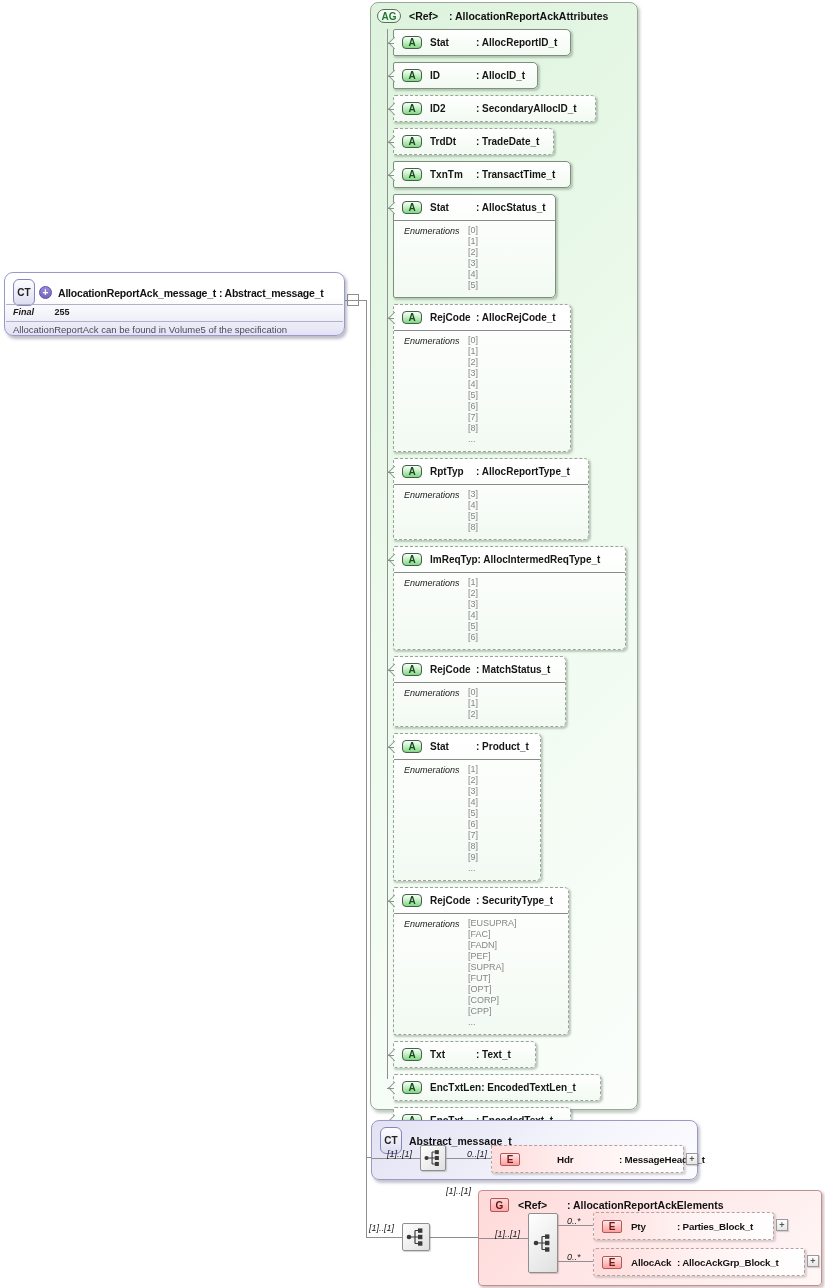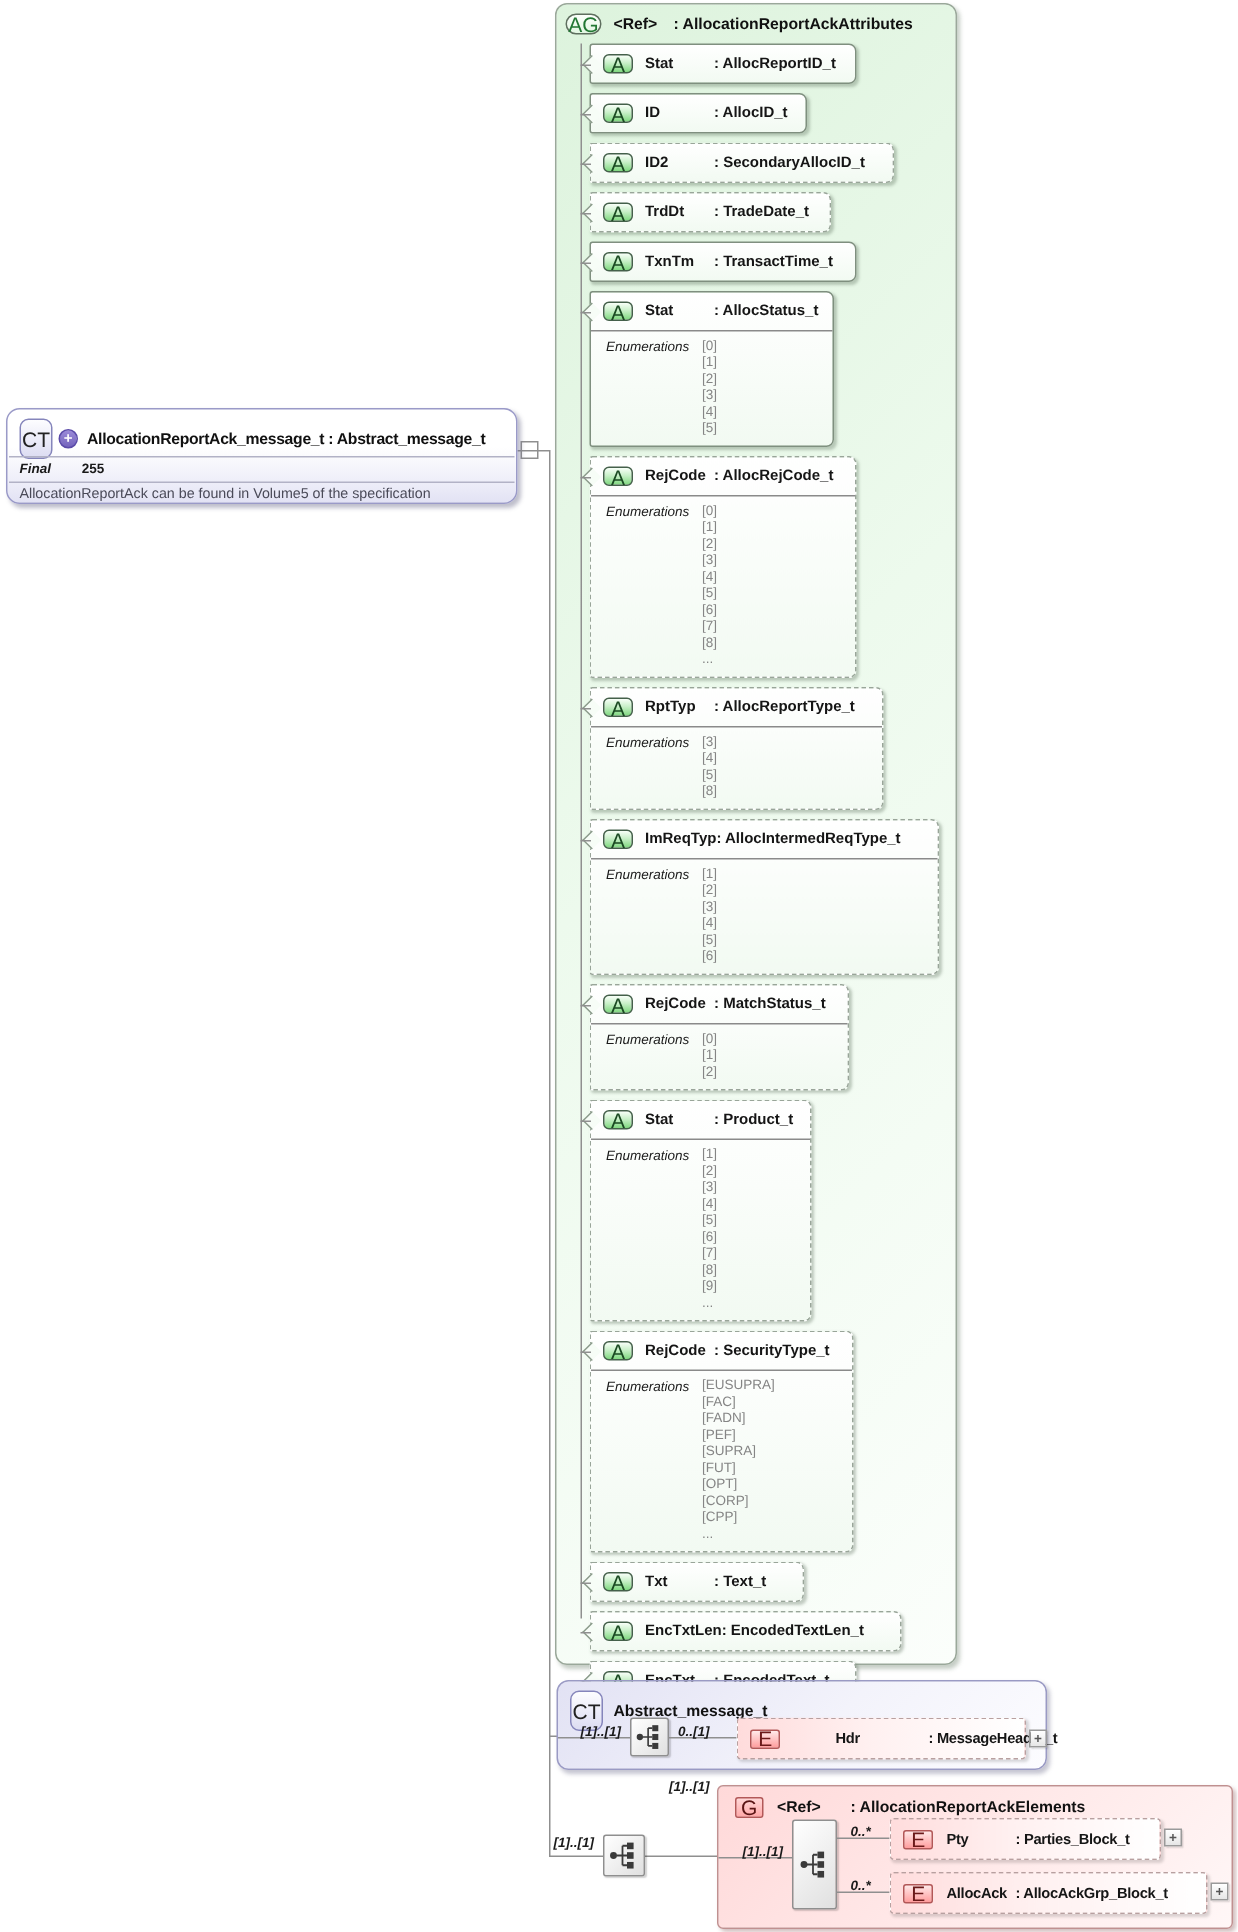--- a/index.html
+++ b/index.html
@@ -2,26 +2,26 @@
 <html><head>
 <meta charset="utf-8">
 <style>
   * { margin:0; padding:0; box-sizing:border-box; }
   body { background:#ffffff; font-family:"Liberation Sans", sans-serif; }
   .canvas { position:relative; width:825px; height:1288px; background:#ffffff; overflow:hidden; }
 
   
   .hl, .vl { position:absolute; background:#8f8f8f; }
   .hl { height:1px; } .vl { width:1px; }
-  .card { position:absolute; font-size:9px; font-style:italic; font-weight:bold; color:#1a1a1a; white-space:nowrap; }
+  .card { position:absolute; font-size:9px; font-style:italic; font-weight:normal; color:#1a1a1a; white-space:nowrap; }
   .collapse-box { position:absolute; width:12px; height:12px; border:1px solid #8f8f8f; background:transparent; }
 
   
   .cap-icon { display:inline-flex; align-items:center; justify-content:center; flex:none;
-    font-weight:normal; font-size:14px; color:#222; }
+    font-weight:bold; font-size:10px; color:#222; }
   .ct-icon { width:22px; height:27px; border:1px solid #8585bb; border-radius:6px;
     background:linear-gradient(180deg,#fdfdff,#dcdcf2); }
   .ag-icon { width:24px; height:14px; border:1px solid #5f6f5f; border-radius:7px;
     background:linear-gradient(180deg,#fbfffb,#e2f6e2); color:#273; }
   .a-icon  { width:20px; height:13px; border:1px solid #44604a; border-radius:4px;
     background:linear-gradient(180deg,#f8fff8 0%,#c9f0c9 45%,#80d880 100%); color:#1a4a22; margin:0 8px 0 8px; }
   .e-icon  { width:20px; height:13px; border:1px solid #b25858; border-radius:2px;
     background:linear-gradient(180deg,#ffe9e9,#ff9d9d); color:#6b1a1a; margin:0 9px 0 8px; }
   .g-icon  { width:19px; height:14px; border:1px solid #b25858; border-radius:2px;
     background:linear-gradient(180deg,#ffd8d8,#ffa8a8); color:#5a1414; }
@@ -375,21 +375,21 @@
     <div class="seq" style="left:48px; top:24px; width:26px; height:26px;">
       <svg width="22" height="22" viewBox="0 0 24 24">
         <circle cx="5" cy="12" r="2.3" fill="#3a3a3a"></circle>
         <path d="M7 12 H11 M11 5.5 V18.5 M11 5.5 H14 M11 12 H14 M11 18.5 H14" stroke="#3a3a3a" stroke-width="1.2" fill="none"></path>
         <rect x="14" y="3.4" width="4.4" height="4.4" fill="#3a3a3a"></rect>
         <rect x="14" y="9.8" width="4.4" height="4.4" fill="#3a3a3a"></rect>
         <rect x="14" y="16.3" width="4.4" height="4.4" fill="#3a3a3a"></rect>
       </svg>
     </div>
     <div class="iline" style="left:74px; top:37px; width:45px;"></div>
-    <div class="card" style="left:80px; top:28px;">0..[1]</div>
+    <div class="card" style="left:95px; top:28px;">0..[1]</div>
     <div class="ebox" style="left:119px; top:24px; width:193px;">
       <span class="cap-icon e-icon">E</span>
       <span class="ename ename-wide">Hdr</span>
       <span>: MessageHeader_t</span>
     </div>
     <div class="plus-btn" style="left:314px; top:32px;">+</div>
   </div>
 
   <div class="g-box">
     <div class="g-head">

